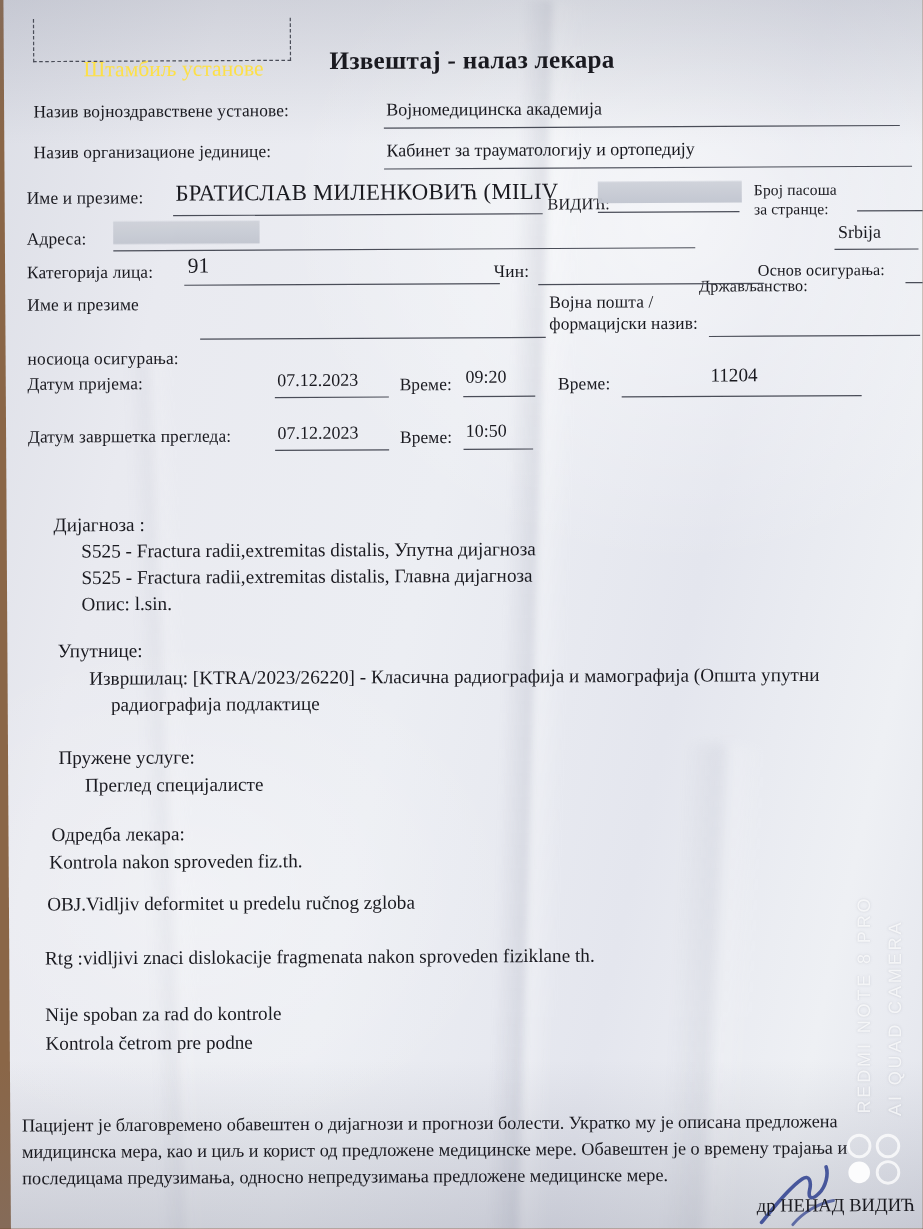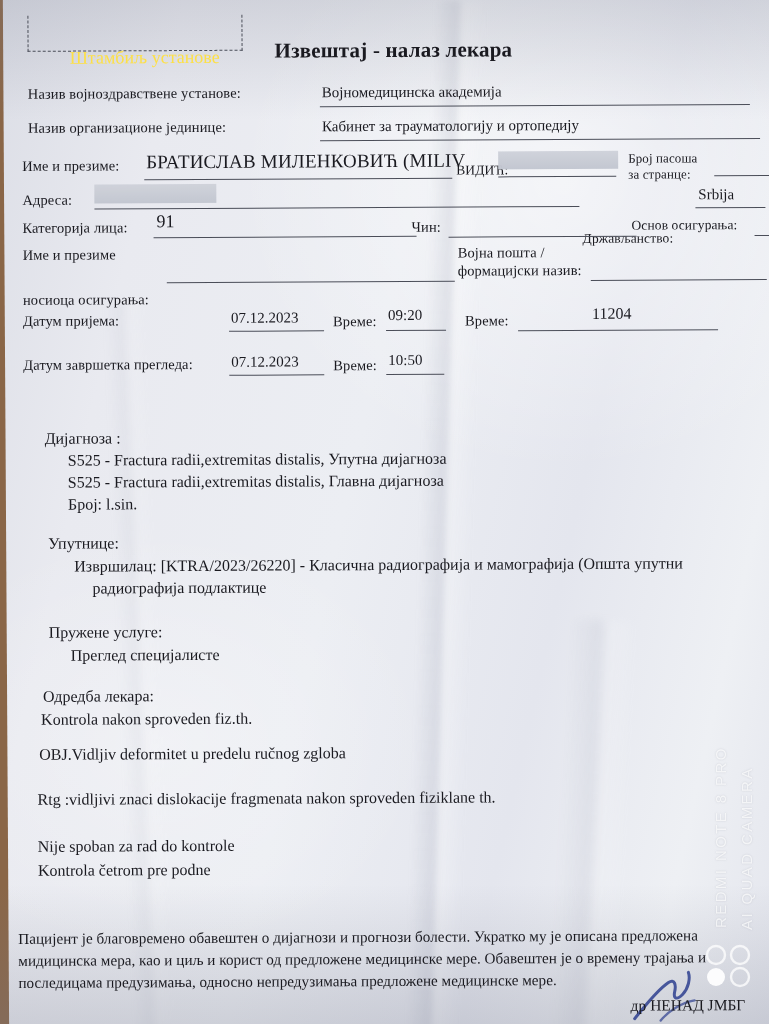--- a/index.html
+++ b/index.html
@@ -204,21 +204,21 @@
     <div class="abs val" style="left:232px; top:353px;">07.12.2023</div>
     <div class="rule" style="left:230px; top:374px; width:95px;"></div>
 
     <div class="abs lbl" style="left:334px; top:357px;">Време:</div>
     <div class="abs val" style="left:389px; top:352px;">10:50</div>
     <div class="rule" style="left:387px; top:374px; width:58px;"></div>
 
     <div class="abs body-line" style="left:45px; top:428px;">Дијагноза :</div>
     <div class="abs body-line" style="left:68px; top:450px;">S525 - Fractura radii,extremitas distalis, Упутна дијагноза</div>
     <div class="abs body-line" style="left:68px; top:472px;">S525 - Fractura radii,extremitas distalis, Главна дијагноза</div>
-    <div class="abs body-line" style="left:68px; top:494px;">Број: l.sin.</div>
+    <div class="abs body-line" style="left:68px; top:494px;">Опис: l.sin.</div>
 
     <div class="abs body-line" style="left:48px; top:533px;">Упутнице:</div>
     <div class="abs body-line" style="left:74px; top:556px;">Извршилац: [KTRA/2023/26220] - Класична радиографија и мамографија (Општа упутни</div>
     <div class="abs body-line" style="left:92px; top:578px;">радиографија подлактице</div>
 
     <div class="abs body-line" style="left:48px; top:622px;">Пружене услуге:</div>
     <div class="abs body-line" style="left:70px; top:645px;">Преглед специјалисте</div>
 
     <div class="abs body-line" style="left:42px; top:686px;">Одредба лекара:</div>
     <div class="abs body-line" style="left:40px; top:709px;">Kontrola nakon sproveden fiz.th.</div>
@@ -227,21 +227,21 @@
     <div class="abs body-line" style="left:36px; top:789px;">Rtg :vidljivi znaci dislokacije fragmenata nakon sproveden fiziklane th.</div>
     <div class="abs body-line" style="left:36px; top:836px;">Nije spoban za rad do kontrole</div>
     <div class="abs body-line" style="left:36px; top:860px;">Kontrola četrom pre podne</div>
 
     <div class="abs para" style="left:16px; top:926px; width:742px;">Пацијент је благовремено обавештен о дијагнози и прогнози болести. Укратко му је описана предложена мидицинска мера, као и циљ и корист од предложене медицинске мере. Обавештен је о времену трајања и последицама предузимања, односно непредузимања предложене медицинске мере.</div>
 
     <svg id="ink" viewBox="0 0 90 62">
       <path d="M4 58 C14 46, 26 30, 38 22 C44 18, 46 24, 44 32 C43 38, 46 40, 52 34 C58 28, 60 18, 58 12" fill="none" stroke="#2e3f8f" stroke-width="3" stroke-linecap="round" opacity=".85"></path>
       <path d="M30 60 C38 50, 52 42, 64 40" fill="none" stroke="#2e3f8f" stroke-width="2.4" stroke-linecap="round" opacity=".7"></path>
     </svg>
-    <div class="abs" style="left:628px; top:998px; font-size:15.5px; white-space:nowrap;">др НЕНАД ЈМБГ</div>
+    <div class="abs" style="left:628px; top:998px; font-size:15.5px; white-space:nowrap;">др НЕНАД ВИДИЋ</div>
 
   </div>
 
   <div class="wm" id="wm1">REDMI NOTE 8 PRO</div>
   <div class="wm" id="wm2">AI QUAD CAMERA</div>
   <svg id="wmlogo" viewBox="0 0 58 46">
     <circle cx="16" cy="11" r="9" fill="none" stroke="rgba(255,255,255,0.75)" stroke-width="2.4"></circle>
     <circle cx="40" cy="11" r="9" fill="none" stroke="rgba(255,255,255,0.75)" stroke-width="2.4"></circle>
     <circle cx="16" cy="33" r="9" fill="#ffffff" opacity=".92"></circle>
     <circle cx="40" cy="33" r="9" fill="none" stroke="rgba(255,255,255,0.75)" stroke-width="2.4"></circle>

